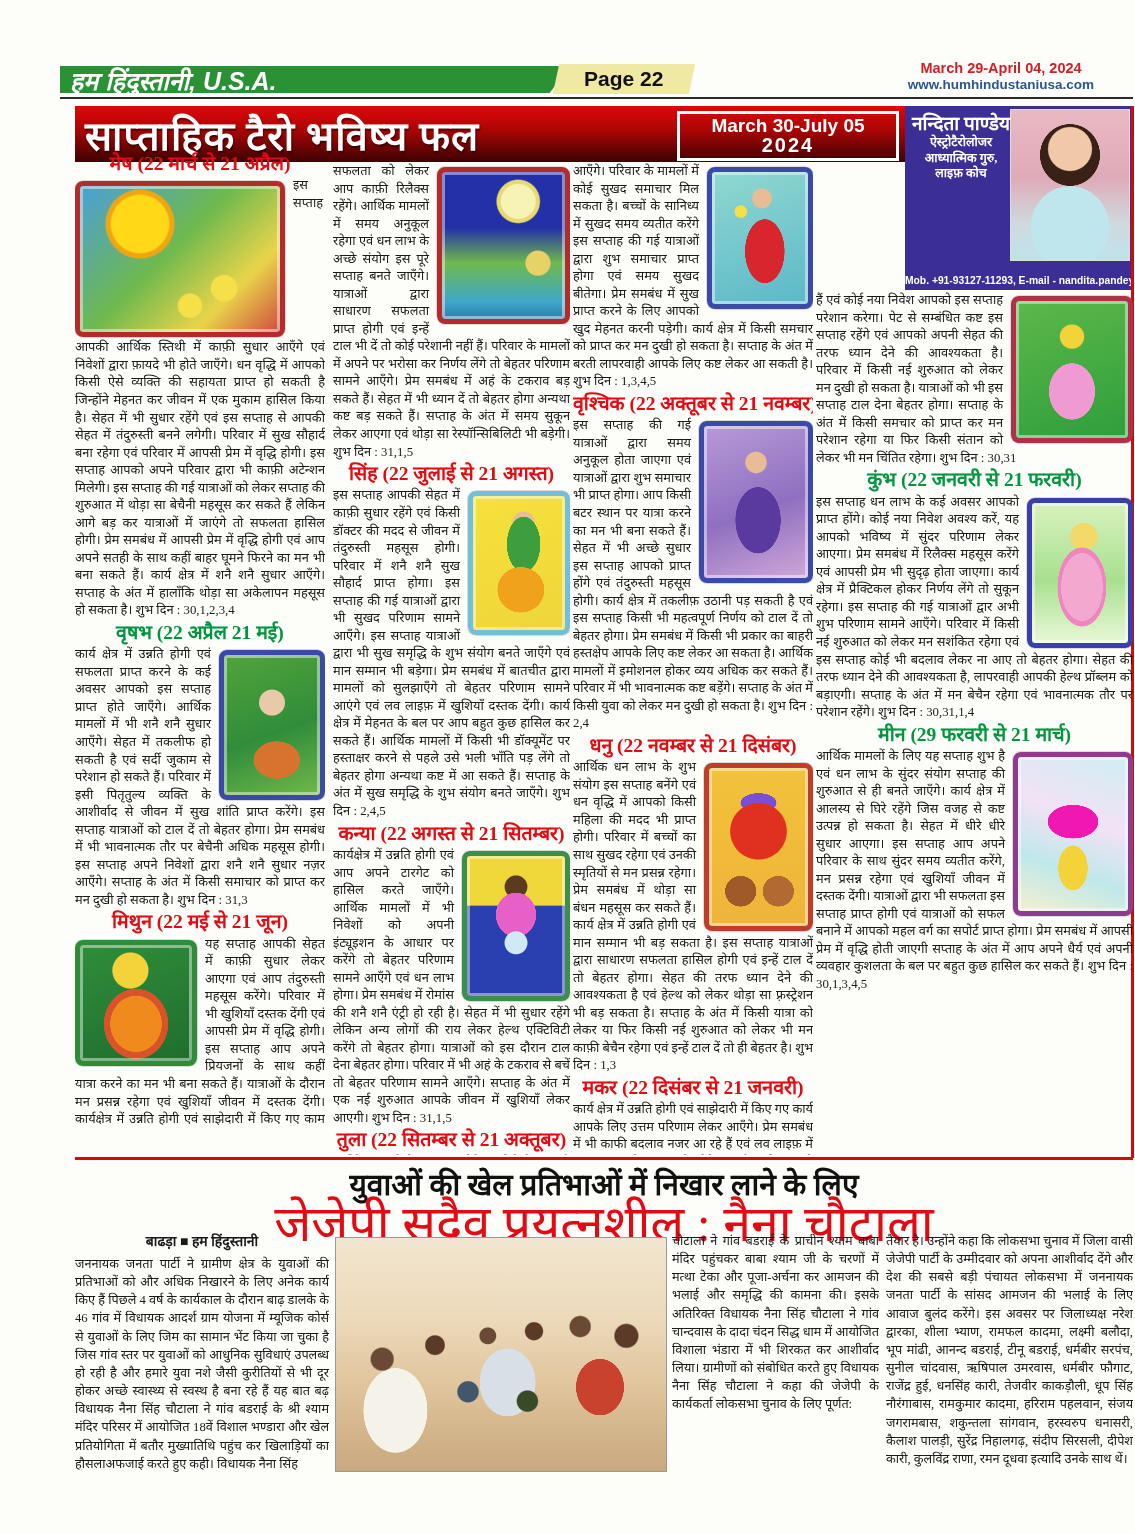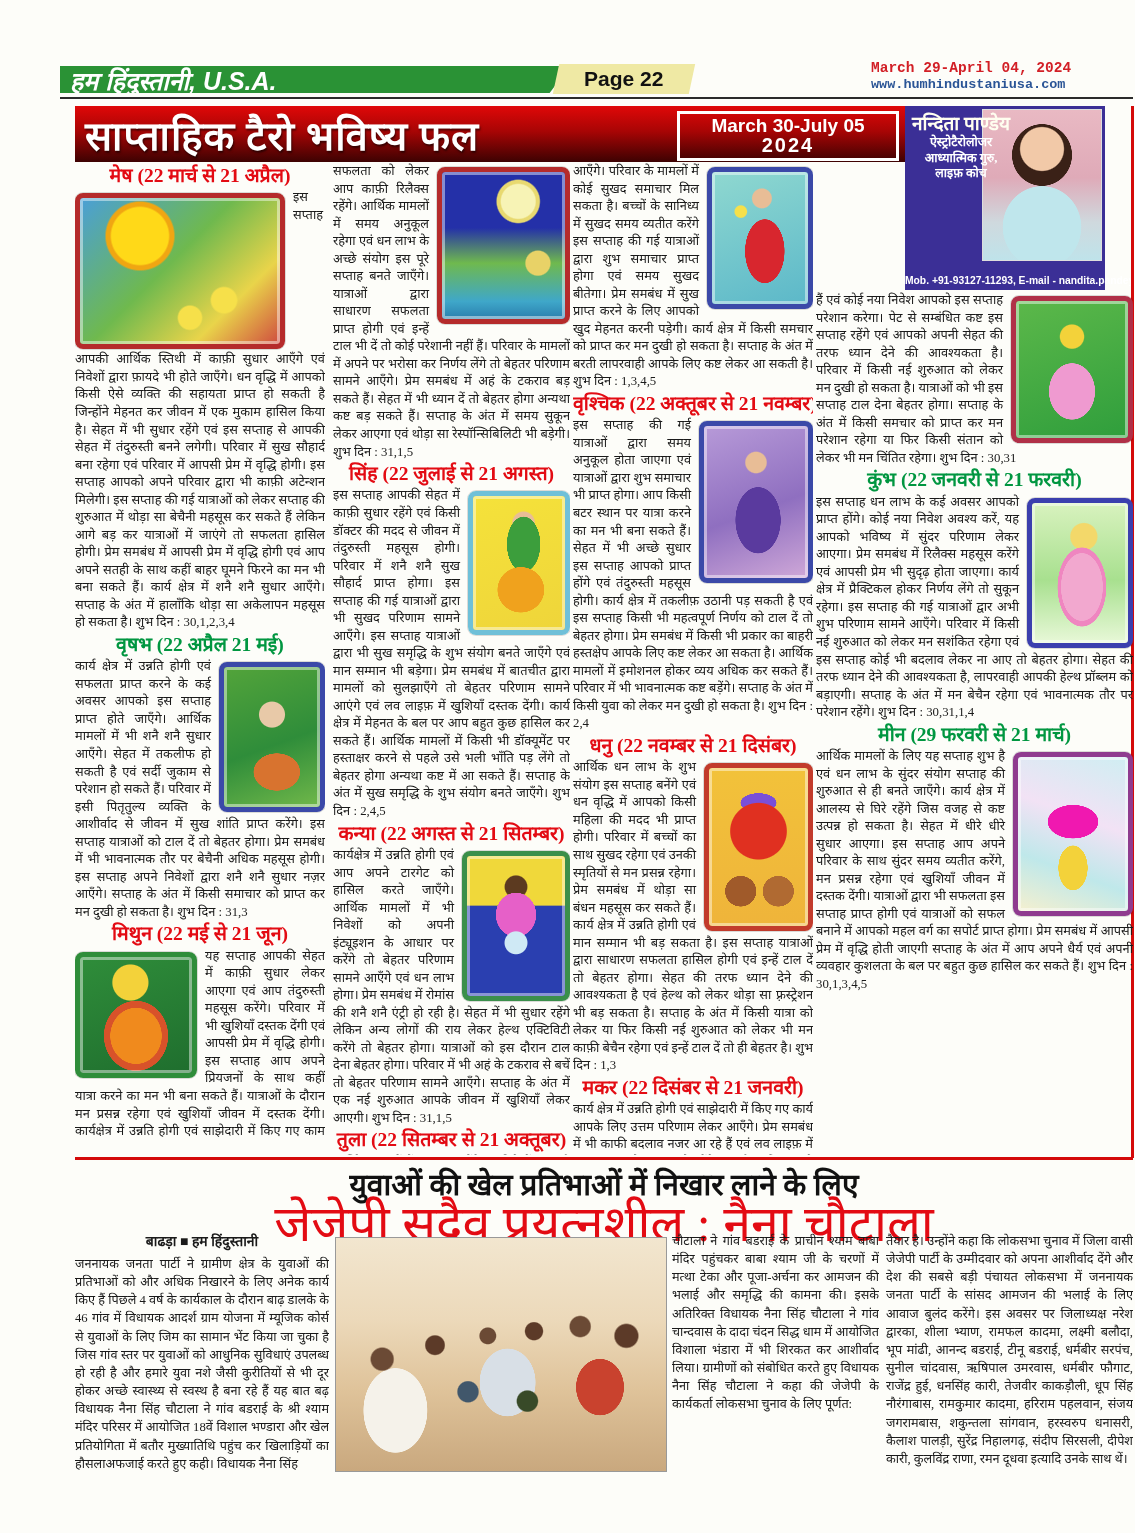--- a/index.html
+++ b/index.html
@@ -5,51 +5,51 @@
   html,body{margin:0;padding:0;background:#888;}
   .page{position:relative;width:1135px;height:1533px;background:#fdfdf9;margin:0 auto;
         font-family:"Liberation Serif","DejaVu Serif",serif;color:#1a1a1a;overflow:hidden;}
   
   .mast-green{position:absolute;left:60px;top:66px;width:510px;height:27px;background:#2a9235;
               clip-path:polygon(0 0,100% 0,96% 100%,0 100%);display:flex;align-items:center;}
   .mast-green span{color:#fff;font-weight:bold;font-size:25px;padding-left:10px;font-family:"Liberation Sans",sans-serif;font-style:italic;}
   .mast-page{position:absolute;left:556px;top:64px;width:136px;height:30px;background:#efe9a4;
              transform:skewX(-12deg);display:flex;align-items:center;justify-content:center;}
   .mast-page span{transform:skewX(12deg);font-weight:bold;font-size:21px;color:#111;font-family:"Liberation Sans",sans-serif;}
-  .mast-right{position:absolute;right:4px;top:60px;width:260px;text-align:left;font-family:Liberation Mono, monospace;}
+  .mast-right{position:absolute;right:4px;top:60px;width:260px;text-align:center;font-family:Liberation Sans, sans-serif;}
   .mast-date{color:#d21f26;font-weight:bold;font-size:14.5px;line-height:1.15;}
   .mast-url{color:#2b5596;font-weight:bold;font-size:13.5px;line-height:1.2;}
   .mast-rule{position:absolute;left:60px;top:97px;width:1073px;height:2px;background:#2b2b2b;}
   
   .banner{position:absolute;left:75px;top:106px;width:830px;height:56px;
           background:linear-gradient(180deg,#e00808 0%,#a80505 45%,#3d0202 100%);
           display:flex;align-items:center;}
   .banner-title{color:#fff;font-weight:bold;font-size:40px;padding-left:10px;white-space:nowrap;
                 text-shadow:1px 2px 2px #00000088;letter-spacing:1px;}
   .banner-datebox{position:absolute;right:6px;top:5px;width:216px;height:44px;border:3px solid #fff;
                   display:flex;flex-direction:column;align-items:center;justify-content:center;line-height:1.02;
                   font-family:"Liberation Sans",sans-serif;}
   .banner-date1{color:#fff;font-weight:bold;font-size:19px;white-space:nowrap;}
   .banner-date2{color:#fff;font-weight:bold;font-size:20px;letter-spacing:2px;}
   
-  .astro{position:absolute;left:905px;top:106px;width:200px;height:184px;background:#3b2f96;}
+  .astro{position:absolute;left:905px;top:106px;width:228px;height:184px;background:#3b2f96;}
   .astro-photo{position:absolute;right:3px;top:3px;width:118px;height:150px;border:1px solid #ddd;
      background:
        radial-gradient(circle at 50% 26%,#f2c9a8 0 17%,transparent 18%),
        radial-gradient(ellipse 42% 34% at 50% 30%,#3a2117 0 60%,transparent 61%),
        radial-gradient(ellipse 55% 45% at 50% 78%,#bfe6ec 0 60%,transparent 61%),
        linear-gradient(180deg,#e9b9c3 0%,#dfaab8 45%,#cfd9de 75%,#bfe3ea 100%);}
   .astro-text{position:absolute;left:6px;top:8px;width:100px;color:#fff;text-align:center;}
   .astro-name{font-weight:bold;font-size:19px;line-height:1.1;color:#fffef0;}
   .astro-line{font-size:12.5px;font-weight:bold;line-height:1.25;margin-top:0;}
   .astro-contact{position:absolute;left:0;bottom:4px;width:100%;text-align:center;color:#fff;
                  font-size:10.3px;font-weight:bold;font-family:"Liberation Sans",sans-serif;white-space:nowrap;}
   
   .tcol{position:absolute;overflow:hidden;}
-  #col1{left:75px;top:163px;width:250px;height:975px;}
+  #col1{left:75px;top:151px;width:250px;height:975px;}
   #col2{left:333px;top:163px;width:237px;height:992px;}
   #col3{left:573px;top:163px;width:240px;height:992px;}
   #col4{left:816px;top:292px;width:317px;height:866px;}
   .hdr{font-weight:bold;font-size:19.5px;margin:2px 0 2px 0;line-height:1.15;text-align:center;white-space:nowrap;}
   .hdr.red{color:#e30b13;}
   .hdr.green{color:#009640;}
   .sbody{font-size:12.8px;line-height:1.37;text-align:justify;}
   .sbody::after{content:"";display:block;clear:both;}
   
   .card{border-radius:8px;box-shadow:inset 0 0 0 3px rgba(255,255,255,.45),0 0 0 1px #00000022;}

